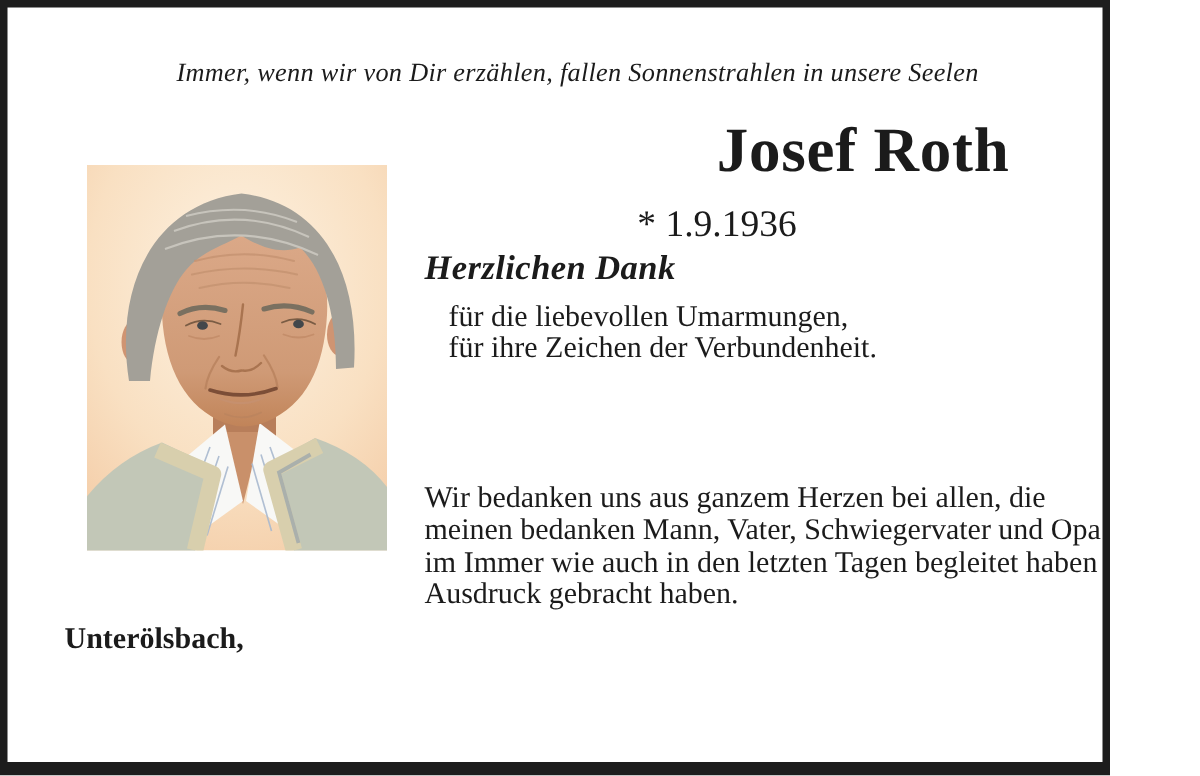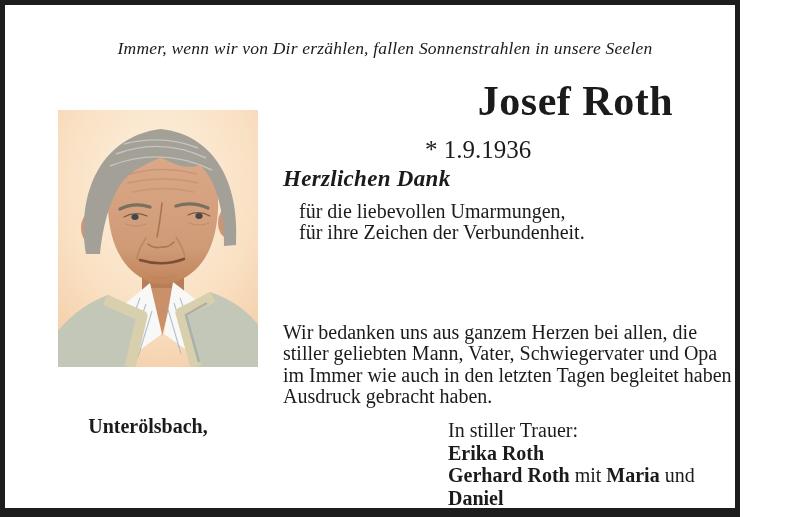--- a/index.html
+++ b/index.html
@@ -14,21 +14,21 @@
   .photo svg{display:block;width:100%;height:100%;}
   .name{position:absolute;left:278px;top:72px;width:390px;text-align:right;
     font-size:42px;font-weight:bold;line-height:48px;letter-spacing:.5px;}
   .dates{position:absolute;left:278px;top:131px;width:390px;display:flex;
     justify-content:center;gap:19px;font-size:25px;}
   .dank{position:absolute;left:278px;top:161px;font-size:23px;font-weight:bold;
     font-style:italic;letter-spacing:.3px;}
   .para{position:absolute;left:278px;font-size:20px;line-height:21.4px;white-space:nowrap;}
   .para1{top:196px;margin-left:16px;}
   .para2{top:317px;}
-  .place{position:absolute;left:38px;top:410px;width:210px;text-align:center;
+  .place{position:absolute;left:38px;top:410px;width:210px;text-align:left;
     font-size:20px;line-height:22.5px;}
   .place-name{font-weight:bold;}
   .mourners{position:absolute;left:443px;top:414px;font-size:20px;line-height:22.5px;}
 </style>
 </head>
 <body>
 
 <div class="frame">
 
   <div class="quote">Immer, wenn wir von Dir erzählen, fallen Sonnenstrahlen in unsere Seelen</div>
@@ -117,30 +117,23 @@
 
   <div class="dank">Herzlichen Dank</div>
 
   <div class="para para1">
       <div>für die liebevollen Umarmungen,</div>
       <div>für ihre Zeichen der Verbundenheit.</div>
     </div>
 
   <div class="para para2">
       <div>Wir bedanken uns aus ganzem Herzen bei allen, die</div>
-      <div>stiller geliebten Mann, Vater, Schwiegervater und Opa</div>
+      <div>meinen bedanken Mann, Vater, Schwiegervater und Opa</div>
       <div>im Immer wie auch in den letzten Tagen begleitet haben</div>
       <div>Ausdruck gebracht haben.</div>
     </div>
 
   <div class="place">
     <div class="place-name">Unterölsbach,</div>
   </div>
 
-  <div class="mourners">
-    <div>In stiller Trauer:</div>
-    <div>
-        <div><span style="font-weight: bold;">Erika Roth</span></div>
-        <div><span style="font-weight: bold;">Gerhard Roth</span><span> mit </span><span style="font-weight: bold;">Maria</span><span> und </span><span style="font-weight: bold;">Daniel</span></div>
-      </div>
-  </div>
 
 </div>
 
 </body></html>

